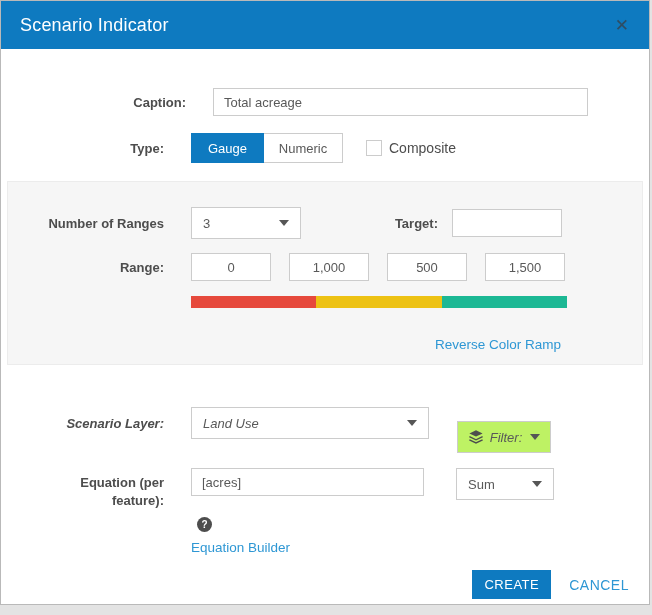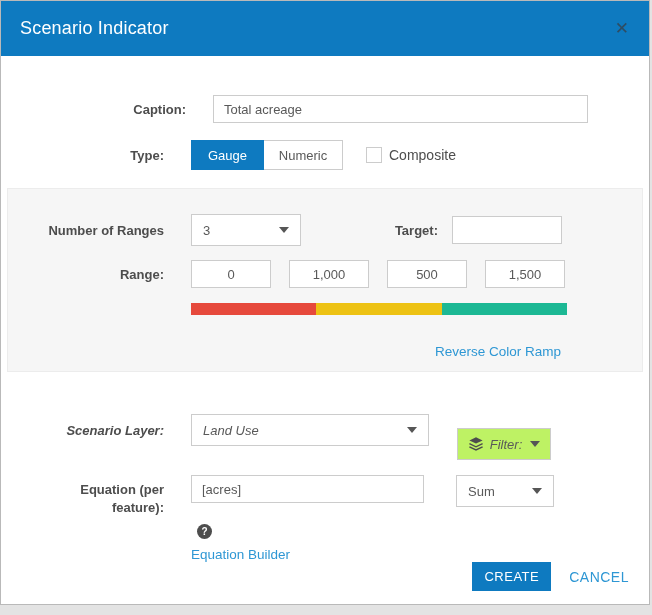--- a/index.html
+++ b/index.html
@@ -11,21 +11,21 @@
     overflow: hidden;
   }
   .dialog {
     position: relative;
     width: 650px; height: 605px;
     background: #ffffff;
     border: 1px solid #b9b9b9;
   }
   
   .header {
-    height: 55px;
+    height: 48px;
     background: #0e7ac0;
     display: flex; align-items: center;
     padding: 0 20px 0 19px;
   }
   .title { color: #ffffff; font-size: 18px; font-weight: 400; letter-spacing: .2px; }
   .close {
     margin-left: auto;
     color: #2e4d63;
     font-size: 17px; line-height: 1;
     cursor: pointer;
@@ -127,21 +127,21 @@
     margin-left: 6px;
     width: 15px; height: 15px; border-radius: 50%;
     background: #4d4d4d; color: #fff;
     font-size: 10px; font-weight: bold;
     display: flex; align-items: center; justify-content: center;
     cursor: pointer;
   }
   .builder-row { margin: 6px 0 0 190px; }
   
   .footer {
-    position: absolute; right: 20px; bottom: 13px;
+    position: absolute; right: 20px; bottom: 5px;
     display: flex; align-items: center;
   }
   .create-btn {
     min-width: 69px; height: 29px;
     background: #0e7ac0; color: #ffffff;
     font-size: 13px; letter-spacing: .5px;
     display: flex; align-items: center; justify-content: center;
     padding: 0 12px;
     cursor: pointer;
   }

